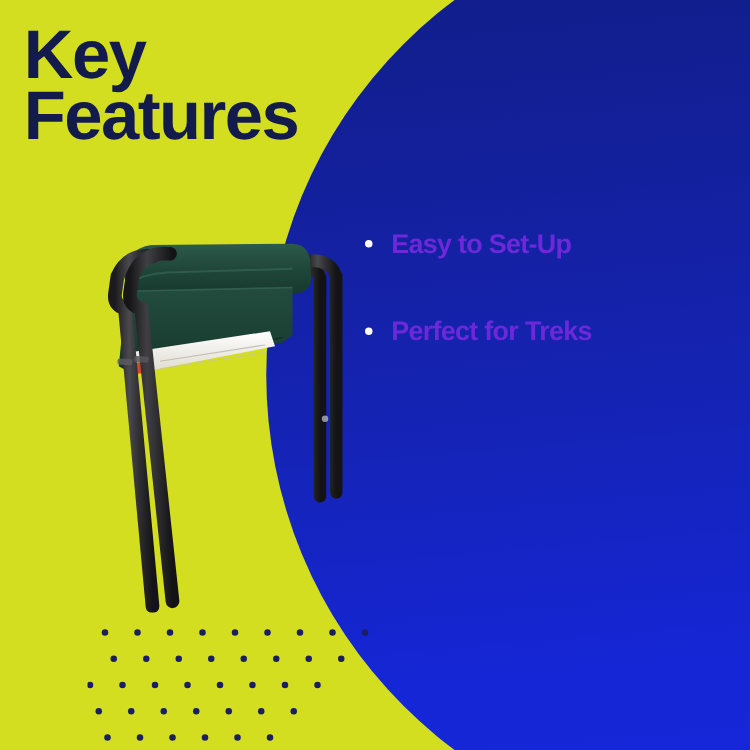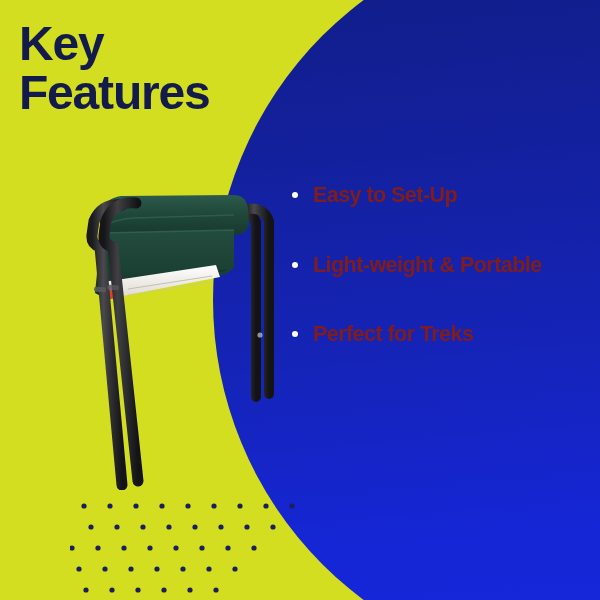--- a/index.html
+++ b/index.html
@@ -28,41 +28,41 @@
     background:linear-gradient(175deg,#101d82 0%, #13209c 28%, #1524b8 55%, #1526d6 78%, #1627dc 100%);
   }
 
   
   #heading {
     position:absolute;
     left:19px;
     top:19px;
     z-index:6;
     color:#131b4c;
-    font-size:48px;
+    font-size:55px;
     line-height:49px;
     font-weight:bold;
     letter-spacing:-1.2px;
     white-space:pre-line;
   }
 
   
   #feature-list {
     position:absolute;
     left:292px;
     top:180px;
     z-index:6;
     list-style:none;
     width:300px;
   }
   #feature-list li {
     position:relative;
     height:69.5px;
     padding-left:21px;
-    color:#7f1d1d;
+    color:#6d28d9;
     font-size:21.5px;
     font-weight:bold;
     letter-spacing:-0.55px;
     white-space:nowrap;
     line-height:30px;
   }
   #feature-list li .dot {
     position:absolute;
     left:0px;
     top:12px;
@@ -158,24 +158,20 @@
 
       <rect x="32" y="102" width="12" height="5" rx="2" fill="#5b5b60" opacity="0.85" transform="rotate(4 38 104)"></rect>
       <rect x="45" y="100" width="12" height="5" rx="2" fill="#56565b" opacity="0.85" transform="rotate(4 51 102)"></rect>
     </g>
   </svg>
 
   <ul id="feature-list">
     <li>
       <span class="dot"></span>
       <span>Easy to Set-Up</span>
-    </li>
-    <li>
-      <span class="dot"></span>
-      <span>Light-weight &amp; Portable</span>
     </li>
     <li>
       <span class="dot"></span>
       <span>Perfect for Treks</span>
     </li>
   </ul>
 
   <svg id="dot-grid" viewBox="0 0 260 108" xmlns="http://www.w3.org/2000/svg">
       <circle cx="14.0" cy="14.0" r="2.6" fill="#1a1f5e"></circle>
       <circle cx="40.0" cy="14.0" r="2.6" fill="#1a1f5e"></circle>

